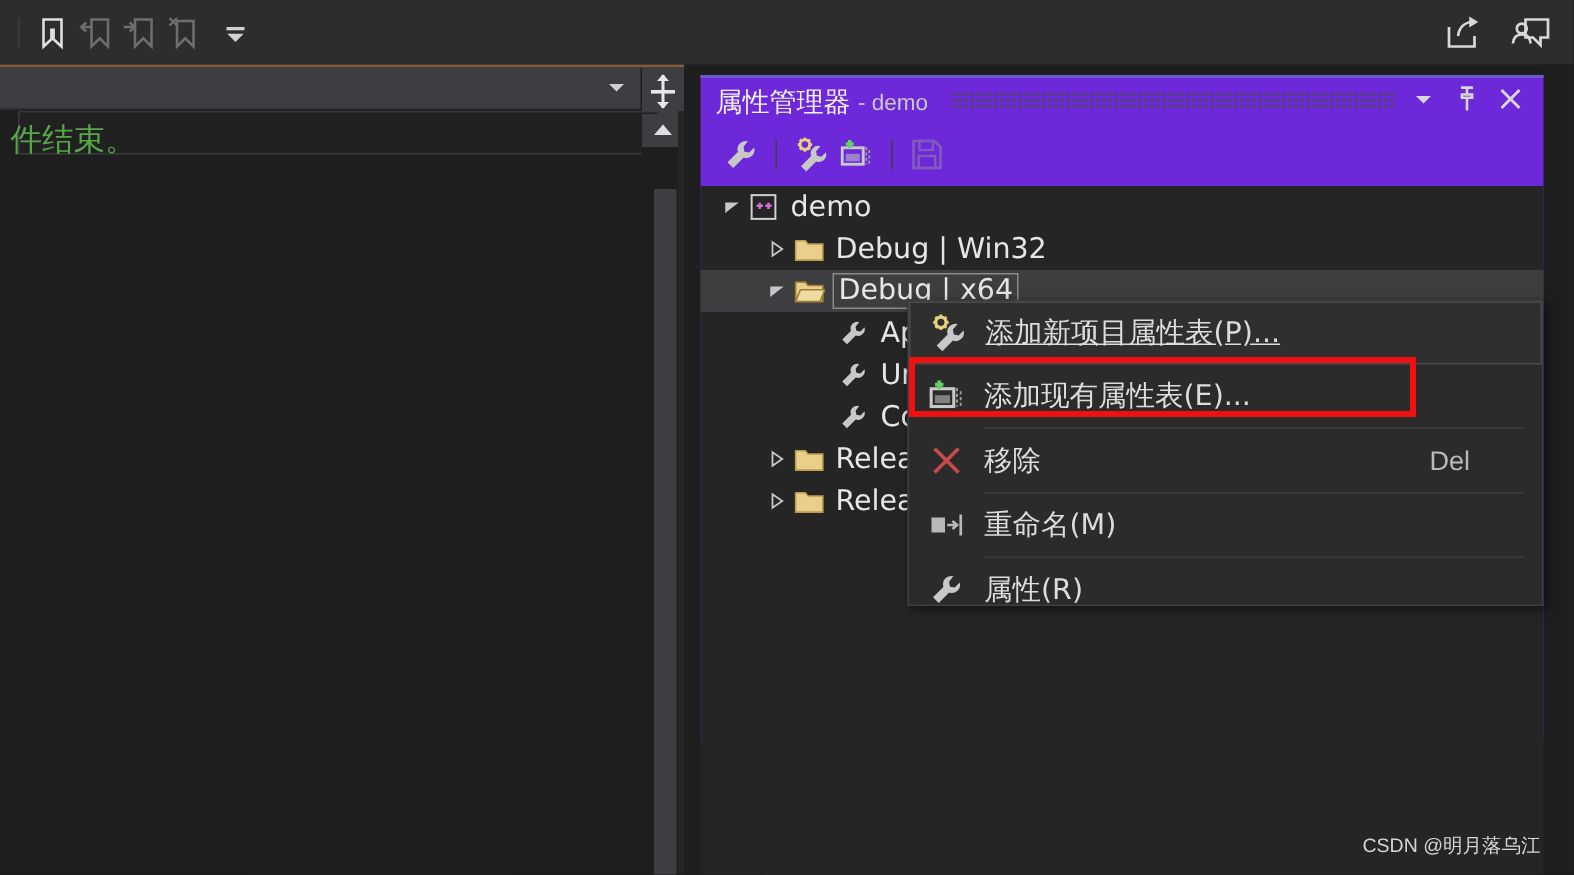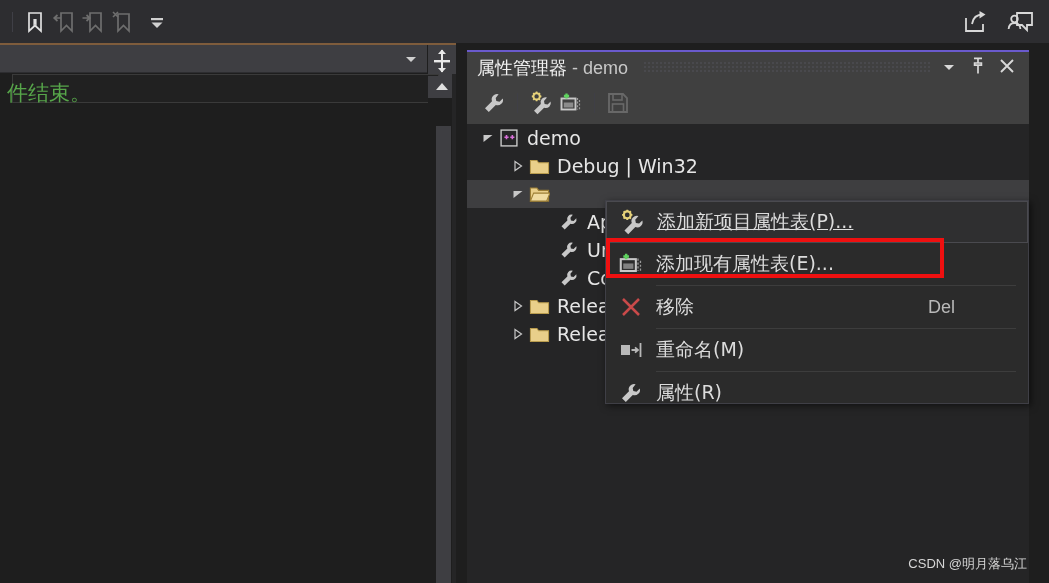--- a/index.html
+++ b/index.html
@@ -82,36 +82,36 @@
     background: #3e3e42;
   }
   .gutter-edge {
     position: absolute; left: 452px; top: 31px; width: 4px; height: 509px;
     background: #252526;
   }
 
   
   .panel {
     position: absolute; left: 467px; top: 50px; width: 562px; height: 444px;
-    background: #404040;
+    background: #6d28d9;
   }
   .panel-accent {
     position: absolute; left: 0; top: 0; width: 562px; height: 2px;
     background: #6a5acd;
   }
   .panel-title {
     position: absolute; left: 0; top: 2px; width: 562px; height: 32px;
     display: flex; align-items: center; padding-left: 10px;
   }
   .panel-title-main {
     color: #f1f1f1; font-size: 18px; font-family: "DejaVu Sans", sans-serif;
     white-space: nowrap;
   }
   .panel-title-sub {
-    color: #c8c8c8; font-size: 18px; font-family: "Liberation Sans", sans-serif;
+    color: #c8c8c8; font-size: 15px; font-family: "Liberation Sans", sans-serif;
     margin-left: 5px; white-space: nowrap;
   }
   .drag-dots {
     flex: 1; height: 12px; margin: 0 10px 0 16px;
     background-image:
       radial-gradient(circle at 1px 1px, #4a4a4e 1px, transparent 1.2px);
     background-size: 4px 4px;
     opacity: 0.9;
   }
   .title-btns { display: flex; align-items: center; gap: 14px; padding-right: 14px; }
@@ -153,21 +153,21 @@
     height: 42px; color: #dcdcdc;
     font-size: 19px; font-family: "DejaVu Sans", sans-serif;
   }
   .mi.hov { background: #2f2f30; border: 1px solid #4a4a4f; text-decoration: underline; }
   .mi-icon {
     width: 50px; display: flex; align-items: center; justify-content: center; flex: none;
   }
   .mi-label { flex: 1; white-space: nowrap; }
   .mi-key {
     color: #b9b9b9; font-size: 18px; font-family: "Liberation Sans", sans-serif;
-    padding-right: 73px; white-space: nowrap;
+    padding-right: 48px; white-space: nowrap;
   }
   .mi-divider { height: 1px; background: #3d3d3d; margin: 0 12px 0 50px; }
   .redbox {
     position: absolute; left: 606px; top: 238px; width: 338px; height: 40px;
     border: 4px solid #ef1010; pointer-events: none;
   }
 
   
   .watermark {
     position: absolute; right: 22px; bottom: 10px;
@@ -368,20 +368,21 @@
             <svg width="12" height="12" viewBox="0 0 12 12">
               <path d="M1.5 3 H10.5 L1.5 10 Z" fill="#c8c8c8"></path>
             </svg>
           </span>
           <span class="ticon">
             <svg viewBox="0 0 24 22" width="21" height="19">
               <path d="M1.5 3.5 H9 L11 6.2 H22.5 V18.6 H1.5 Z" fill="#e9cf8a" stroke="#9c7f36" stroke-width="1.3"></path>
               <path d="M1.5 18.6 L5.2 9.4 H24 L20.3 18.6 Z" fill="#f0dca2" stroke="#9c7f36" stroke-width="1.2"></path>
             </svg>
           </span>
+          <span class="tlabel focusbox">Debug | x64</span>
         </div>
         <div class="tnode" style="padding-left: 72px;">
           <span class="tw"></span>
           <span class="ticon">
             <svg viewBox="0 0 24 24" width="20" height="20">
               <path d="M16.6 3.2 a5.4 5.4 0 0 0 -6.6 7 L3 17.2 l3.8 3.8 7-7 a5.4 5.4 0 0 0 7-6.6 l-3.3 3.3 -3.2 -0.6 -0.6 -3.2 Z" fill="#c8c8c8"></path>
             </svg>
           </span>
           <span class="tlabel">App</span>
         </div>

